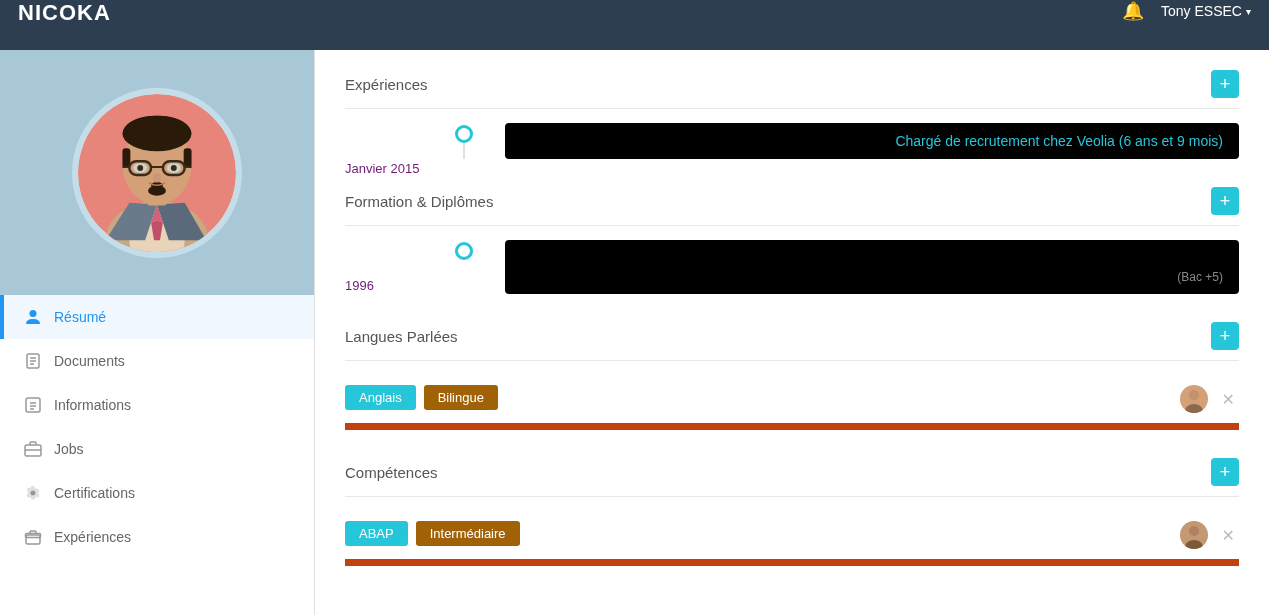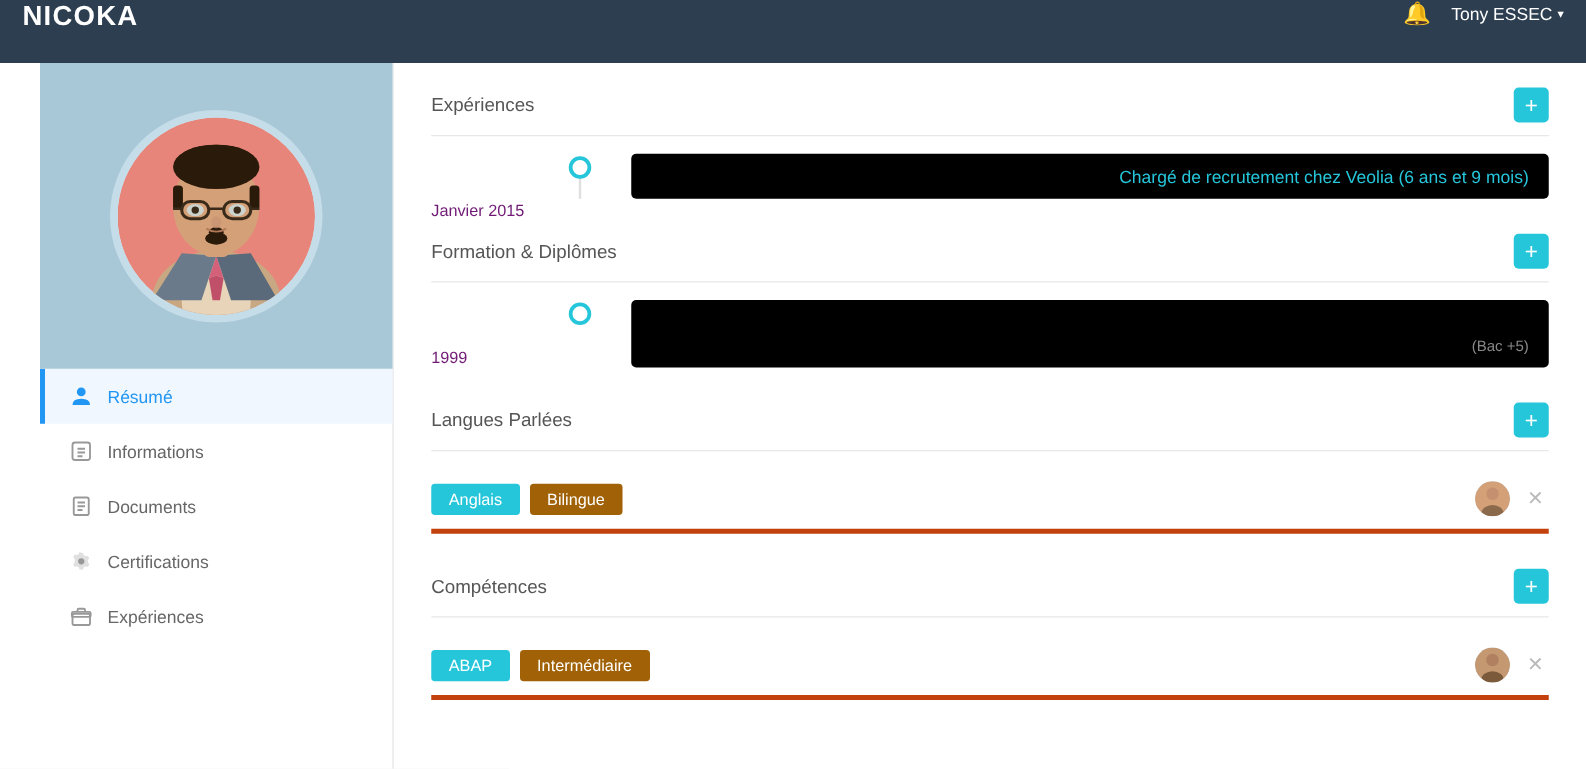--- a/index.html
+++ b/index.html
@@ -49,21 +49,20 @@
       margin-top: 50px;
       min-height: calc(100vh - 50px);
     }
 
     
     .sidebar {
       width: 315px;
       background: #fff;
       border-right: 1px solid #e0e0e0;
       flex-shrink: 0;
-      padding-left: 32px;
     }
     .sidebar-avatar {
       background: #a8c8d8;
       height: 245px;
       display: flex;
       align-items: center;
       justify-content: center;
       position: relative;
     }
     .avatar-circle {
@@ -196,23 +195,23 @@
     }
     .timeline-content-sub {
       color: #888;
       font-size: 12px;
       margin-top: 20px;
     }
 
     
     .tag-row {
       display: flex;
-      align-items: center;
+      align-items: flex-start;
       padding: 10px 0;
-      border-bottom: 4px solid #c2410c;
+      border-bottom: 7px solid #c2410c;
       gap: 8px;
     }
     .tag {
       padding: 5px 14px;
       border-radius: 3px;
       font-size: 13px;
       color: #fff;
       font-weight: 500;
     }
     .tag-cyan { background: #26c6da; }
@@ -312,42 +311,52 @@
           <svg viewBox="0 0 18 18" fill="currentColor" xmlns="http://www.w3.org/2000/svg">
             <circle cx="9" cy="5.5" r="3.5"></circle>
             <path d="M2,16 Q2,11 9,11 Q16,11 16,16"></path>
           </svg>
         </span>
         <span>Résumé</span>
       </div>
 
       <div class="sidebar-nav-item">
         <span class="nav-icon">
+          <svg viewBox="0 0 18 18" fill="none" stroke="currentColor" stroke-width="1.5" xmlns="http://www.w3.org/2000/svg">
+            <rect x="3" y="2" width="12" height="14" rx="1.5"></rect>
+            <line x1="6" y1="6" x2="12" y2="6"></line>
+            <line x1="6" y1="9" x2="12" y2="9"></line>
+            <line x1="6" y1="12" x2="10" y2="12"></line>
+          </svg>
+        </span>
+        <span>Documents</span>
+      </div>
+
+      <div class="sidebar-nav-item">
+        <span class="nav-icon">
           <svg viewBox="0 0 18 18" fill="currentColor" xmlns="http://www.w3.org/2000/svg">
             <rect x="2" y="2" width="14" height="14" rx="2" fill="none" stroke="currentColor" stroke-width="1.5"></rect>
             <line x1="6" y1="7" x2="12" y2="7" stroke="currentColor" stroke-width="1.5"></line>
             <line x1="6" y1="10" x2="12" y2="10" stroke="currentColor" stroke-width="1.5"></line>
             <line x1="6" y1="13" x2="10" y2="13" stroke="currentColor" stroke-width="1.5"></line>
           </svg>
         </span>
         <span>Informations</span>
       </div>
 
       <div class="sidebar-nav-item">
         <span class="nav-icon">
           <svg viewBox="0 0 18 18" fill="none" stroke="currentColor" stroke-width="1.5" xmlns="http://www.w3.org/2000/svg">
-            <rect x="3" y="2" width="12" height="14" rx="1.5"></rect>
-            <line x1="6" y1="6" x2="12" y2="6"></line>
-            <line x1="6" y1="9" x2="12" y2="9"></line>
-            <line x1="6" y1="12" x2="10" y2="12"></line>
-          </svg>
-        </span>
-        <span>Documents</span>
-      </div>
-
+            <rect x="1" y="5" width="16" height="11" rx="1.5"></rect>
+            <path d="M6,5 L6,3 Q6,2 7,2 L11,2 Q12,2 12,3 L12,5"></path>
+            <line x1="1" y1="10" x2="17" y2="10"></line>
+          </svg>
+        </span>
+        <span>Jobs</span>
+      </div>
 
       <div class="sidebar-nav-item">
         <span class="nav-icon">
           <svg viewBox="0 0 18 18" fill="currentColor" xmlns="http://www.w3.org/2000/svg">
             <path d="M9,6.5a2.5,2.5 0 1,0 0,5 2.5,2.5 0 0,0 0,-5z"></path>
             <path fill-rule="evenodd" d="M7.5,1.5 L7,3.2 Q6.2,3.5 5.5,4L3.8,3.5 L2.5,5.7 L3.8,7 Q3.7,7.5 3.7,9 Q3.7,9.5 3.8,10 L2.5,11.3 L3.8,13.5 L5.5,13 Q6.2,13.5 7,13.8 L7.5,15.5 L10.5,15.5 L11,13.8 Q11.8,13.5 12.5,13 L14.2,13.5 L15.5,11.3 L14.2,10 Q14.3,9.5 14.3,9 Q14.3,8.5 14.2,8 L15.5,6.7 L14.2,4.5 L12.5,5 Q11.8,4.5 11,4.2 L10.5,2.5Z" opacity="0.3"></path>
           </svg>
         </span>
         <span>Certifications</span>
       </div>
@@ -386,21 +395,21 @@
       </div>
     </div>
 
     <div class="section">
       <div class="section-header">
         <span class="section-title">Formation &amp; Diplômes</span>
         <button class="section-add-btn">+</button>
       </div>
       <div class="timeline">
         <div class="timeline-item">
-          <span class="timeline-date">1999</span>
+          <span class="timeline-date">1996</span>
           <div style="position:relative; margin-right:16px;">
             <div class="timeline-dot"></div>
           </div>
           <div class="timeline-content">
             <div class="timeline-content-sub">(Bac +5)</div>
           </div>
         </div>
       </div>
     </div>
 

